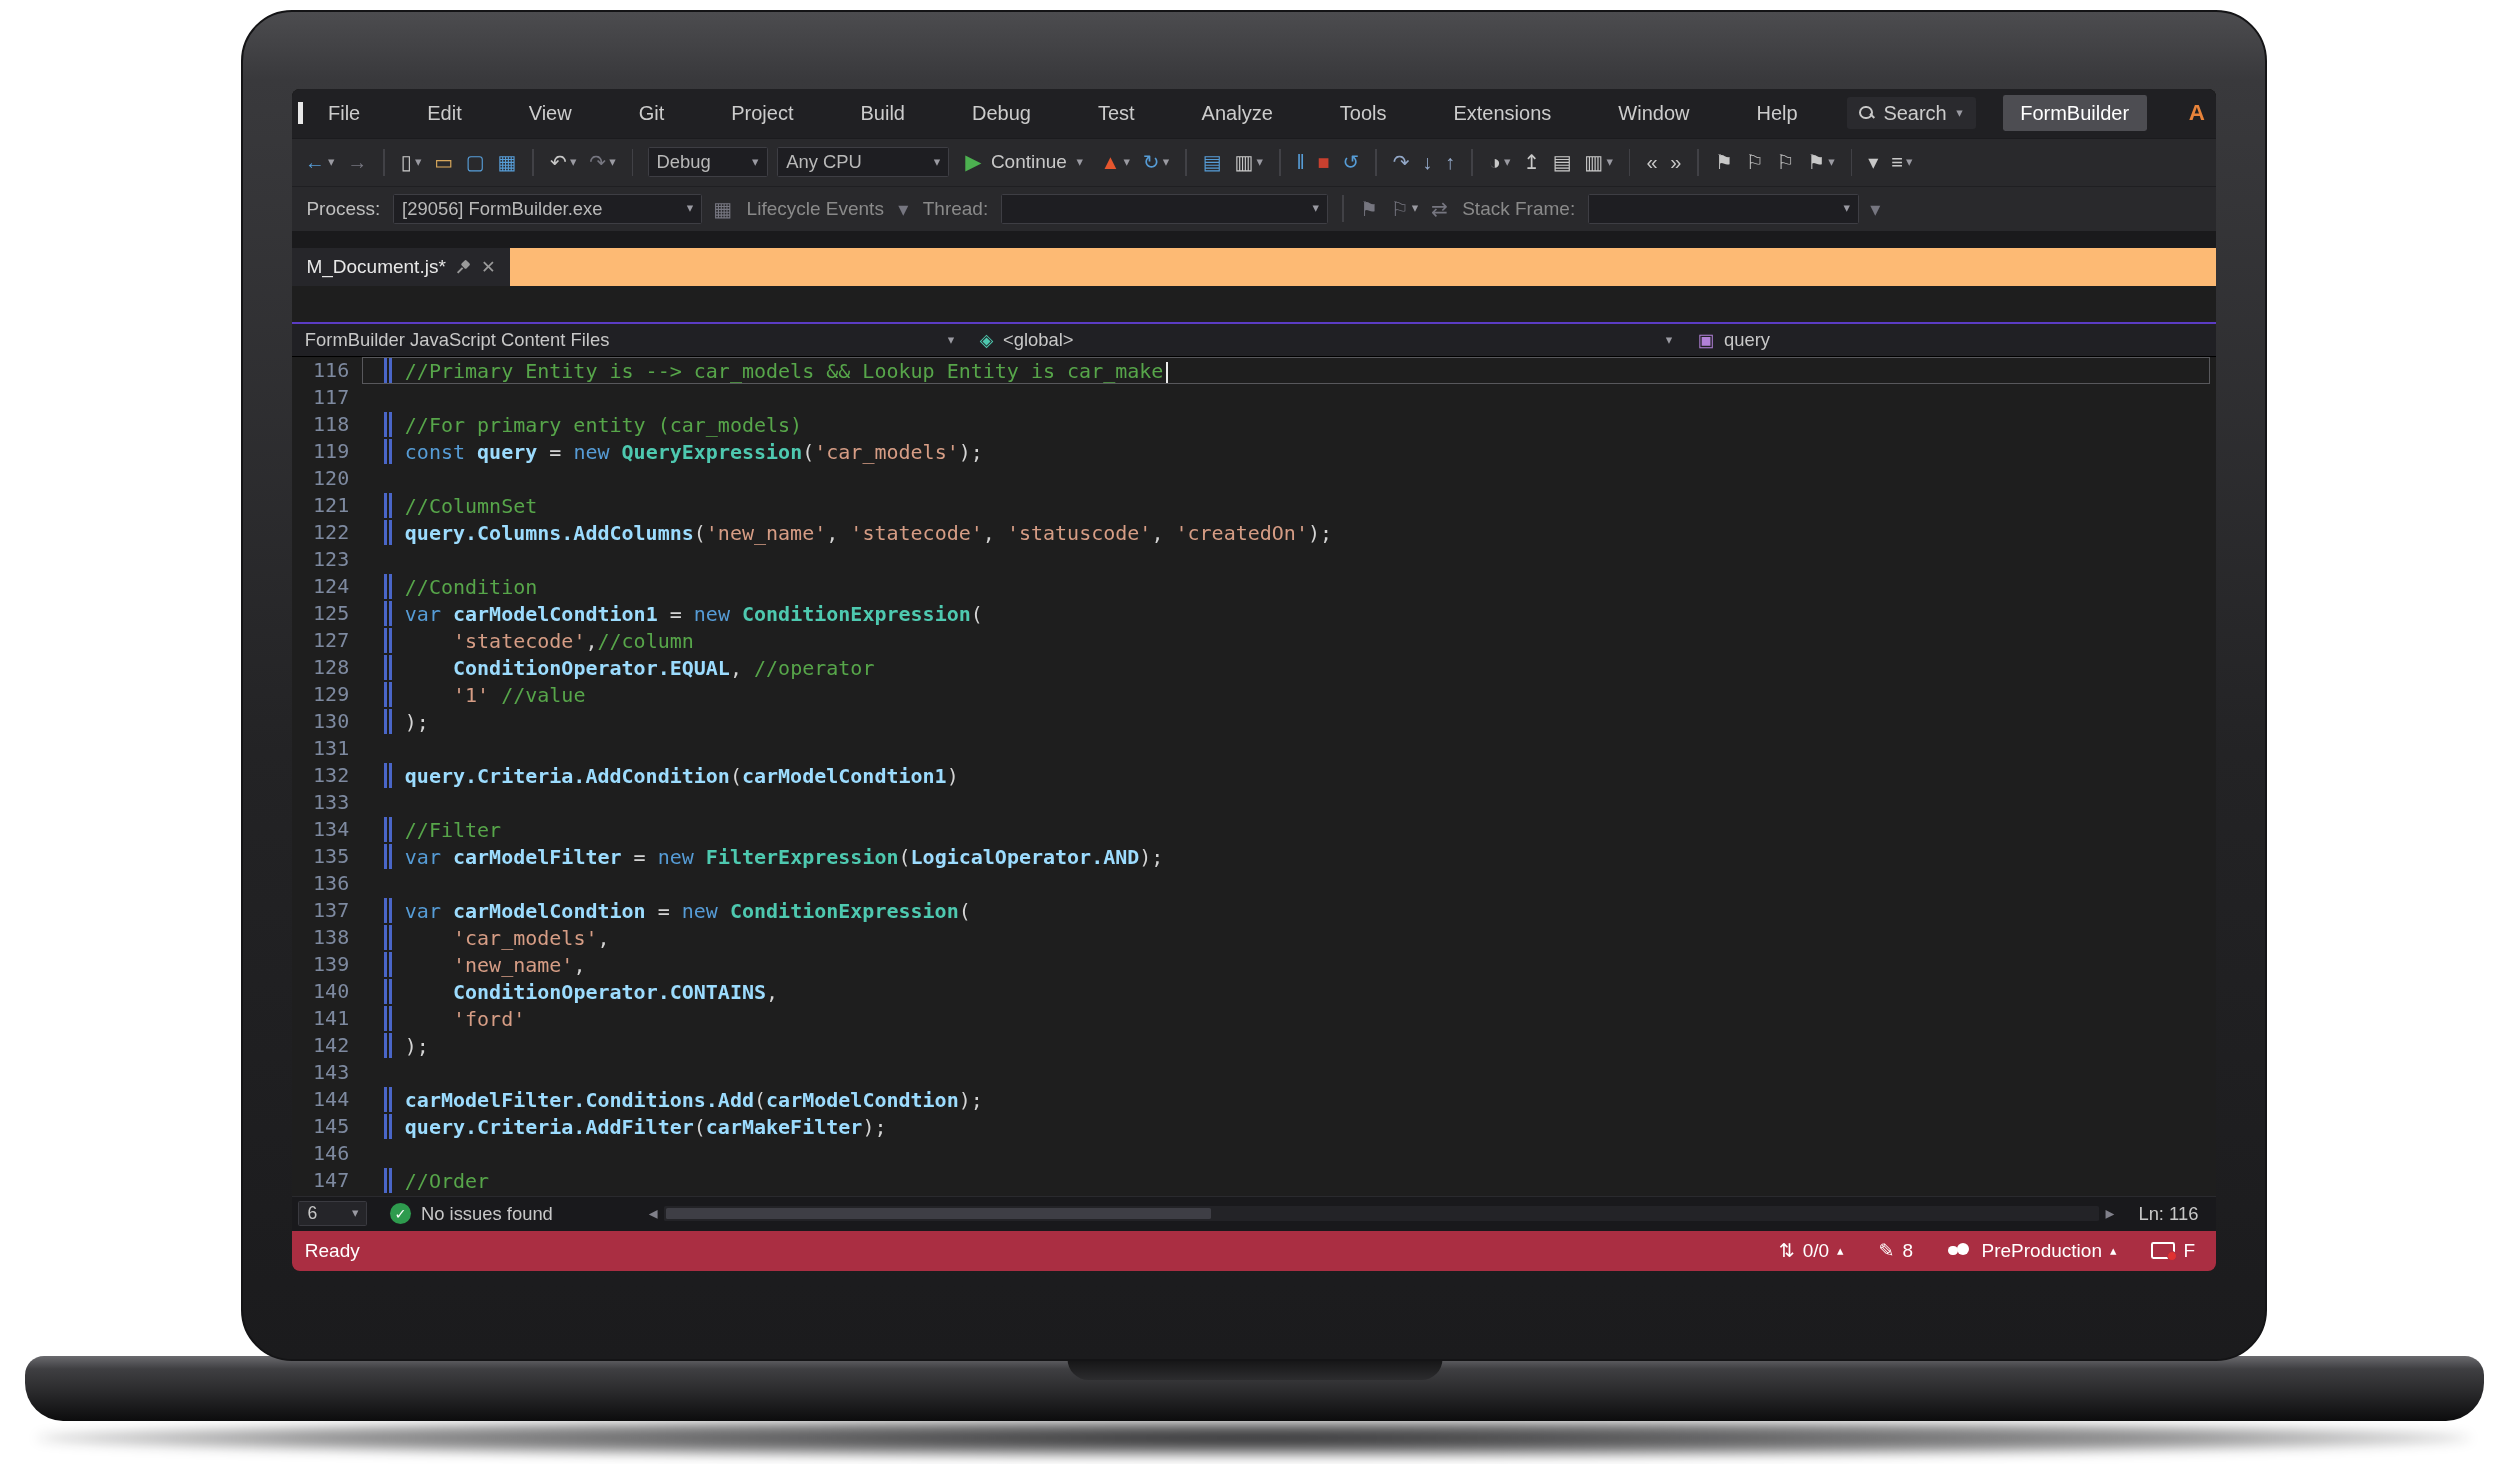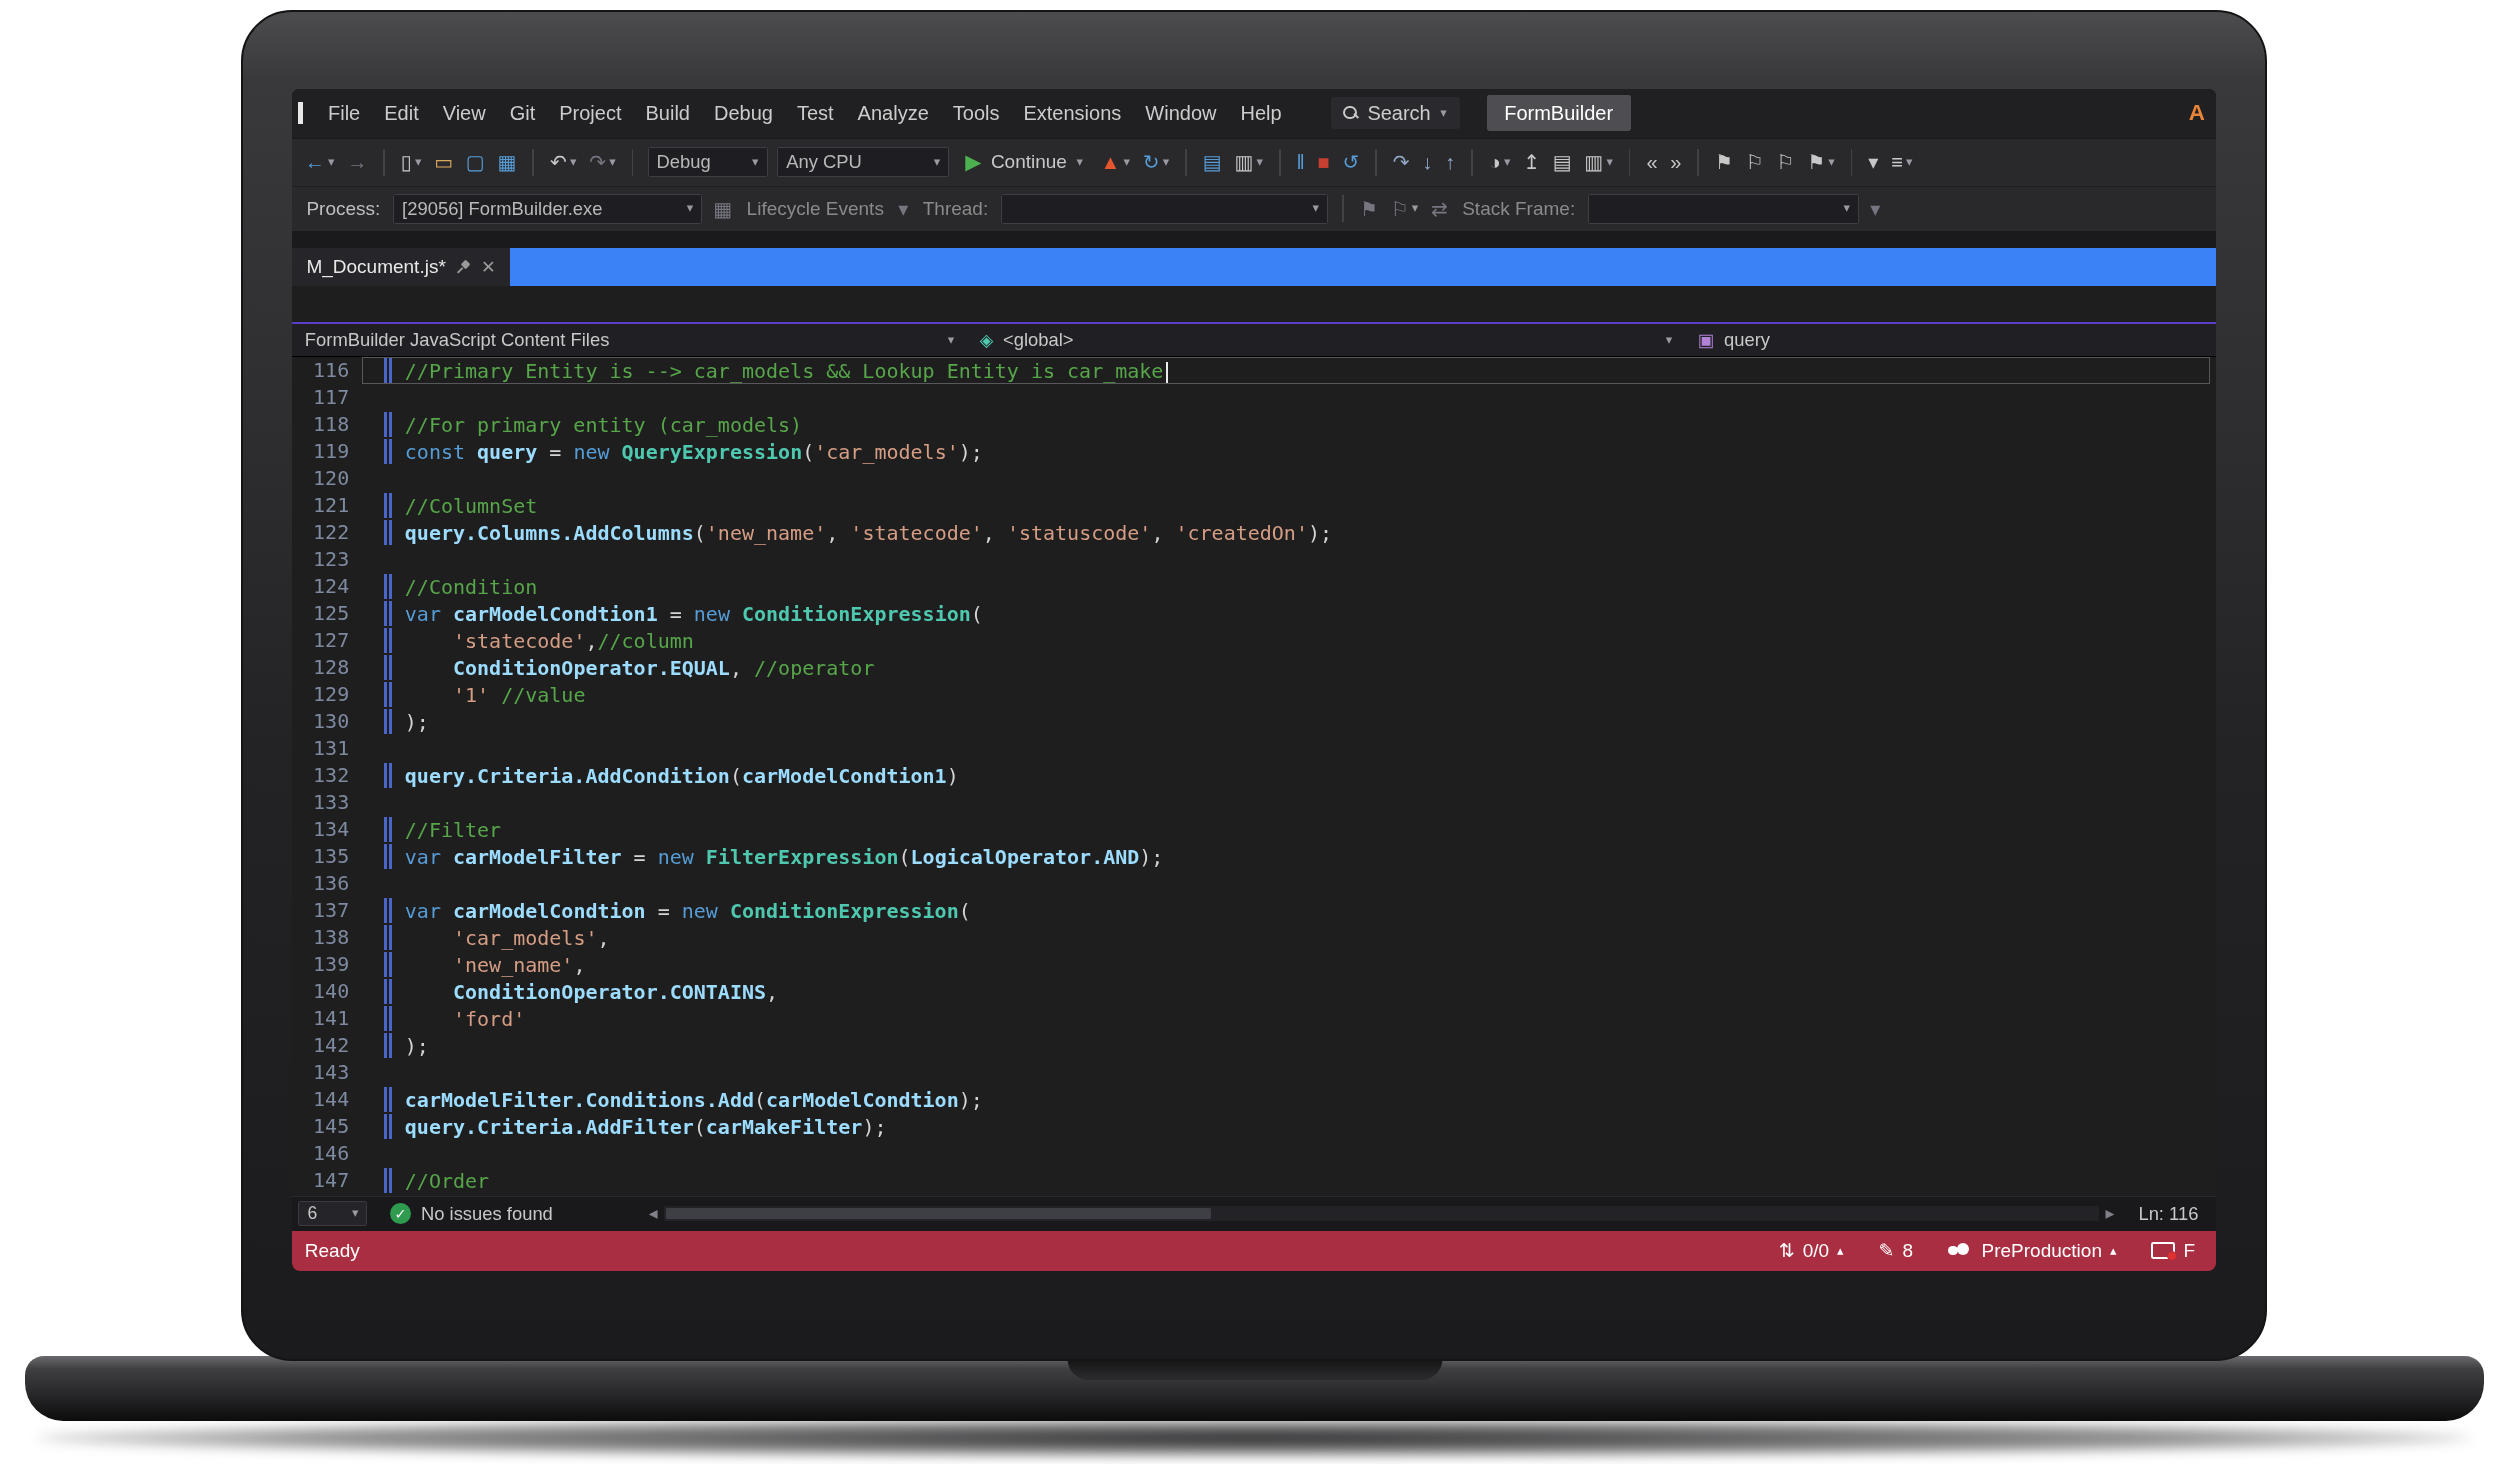--- a/index.html
+++ b/index.html
@@ -18,21 +18,21 @@
      background:linear-gradient(180deg,#111112,#2c2c2e); border-radius:0 0 21px 21px; }
   .laptop-shadow{ position:absolute; left:36px; top:1419px; width:2435px; height:38px;
      background:radial-gradient(ellipse at center, rgba(15,15,17,0.9) 0%, rgba(15,15,17,0.45) 55%, rgba(15,15,17,0) 78%);
      filter:blur(5.6px); border-radius:50%; }
 
   
   .vs{ position:absolute; inset:0; display:flex; flex-direction:column; background:#1E1E1E; color:#C8C8C8; }
 
   .menubar{ height:49px; background:#202023; display:flex; align-items:center; padding:0 8px 0 6.4px; flex:0 0 auto; }
   .menu-sliver{ width:4.8px; height:22.4px; background:#E8E8E8; margin-right:12.8px; }
-  .menu-items{ display:flex; align-items:center; }
+  .menu-items{ display:flex; align-items:center;gap:43px; }
   .menu-item{ padding:0 12px; font-size:20px; color:#CCCCCC; line-height:49px; white-space:nowrap; cursor:default; }
   .search-box{ display:flex; align-items:center; gap:9.6px; margin-left:37px; padding:4.8px 12.8px; border-radius:3.2px; background:#2A2A2E; }
   .icon-mag{ position:relative; width:14.4px; height:14.4px; display:inline-block; }
   .icon-mag::before{ content:""; position:absolute; left:0; top:0; width:9.6px; height:9.6px; border:2.4px solid #C8C8C8; border-radius:50%; }
   .icon-mag::after{ content:""; position:absolute; left:9.6px; top:9.6px; width:6.4px; height:2.4px; background:#C8C8C8; transform:rotate(45deg); }
   .search-label{ font-size:20px; color:#CCCCCC; }
   .fb-box{ margin-left:27px; background:#4D4D52; color:#FFFFFF; font-size:20px; padding:6.4px 17.6px; border-radius:2.4px; }
   .menu-spacer{ flex:1; }
   .account-badge{ color:#E8833A; font-size:22.4px; font-weight:bold; padding-right:3.2px; }
 
@@ -49,21 +49,21 @@
   .tlabel{ font-size:19px; color:#BFBFBF; padding:0 8px; }
   .tlabel.dim{ color:#8A8A8A; }
   .tselect{ display:inline-flex; align-items:center; justify-content:space-between; height:30px;
      background:#1E1E22; border:0.8px solid #3E3E44; border-radius:1.6px; padding:0 8px; margin:0 4.8px;
      color:#B9B9B9; font-size:18.4px; }
   .tcontinue{ display:inline-flex; align-items:center; gap:9.6px; padding:0 11.2px; color:#C8C8C8; font-size:19px; }
   .play-glyph{ color:#4CB050; font-size:21px; }
 
   .shell-gap{ height:17.6px; background:#1A1A1C; flex:0 0 auto; }
 
-  .tabstrip{ height:38px; background:#3b82f6; display:flex; align-items:flex-end; flex:0 0 auto; }
+  .tabstrip{ height:38px; background:#fdba74; display:flex; align-items:flex-end; flex:0 0 auto; }
   .tab{ height:38px; background:#26262A; display:flex; align-items:center; gap:11.2px; padding:0 14.4px; }
   .tab-title{ font-size:19px; color:#E8E8E8; }
   .icon-pin{ position:relative; width:12.8px; height:14.4px; display:inline-block; }
   .icon-pin::before{ content:""; position:absolute; left:4.8px; top:0.8px; width:7.2px; height:7.2px; background:#9A9A9A; border-radius:1.6px; transform:rotate(45deg); }
   .icon-pin::after{ content:""; position:absolute; left:2.4px; bottom:0; width:2.4px; height:7.2px; background:#9A9A9A; transform:rotate(45deg); }
   .icon-close{ color:#9A9A9A; font-size:17.6px; }
 
   .navbar{ height:35px; background:#202024; border-top:2.4px solid #5B3CC4; border-bottom:0.8px solid #000;
      display:flex; align-items:center; flex:0 0 auto;margin-top:36px; }
   .nav-sec{ display:flex; align-items:center; justify-content:space-between; padding:0 12.8px; height:100%; }

